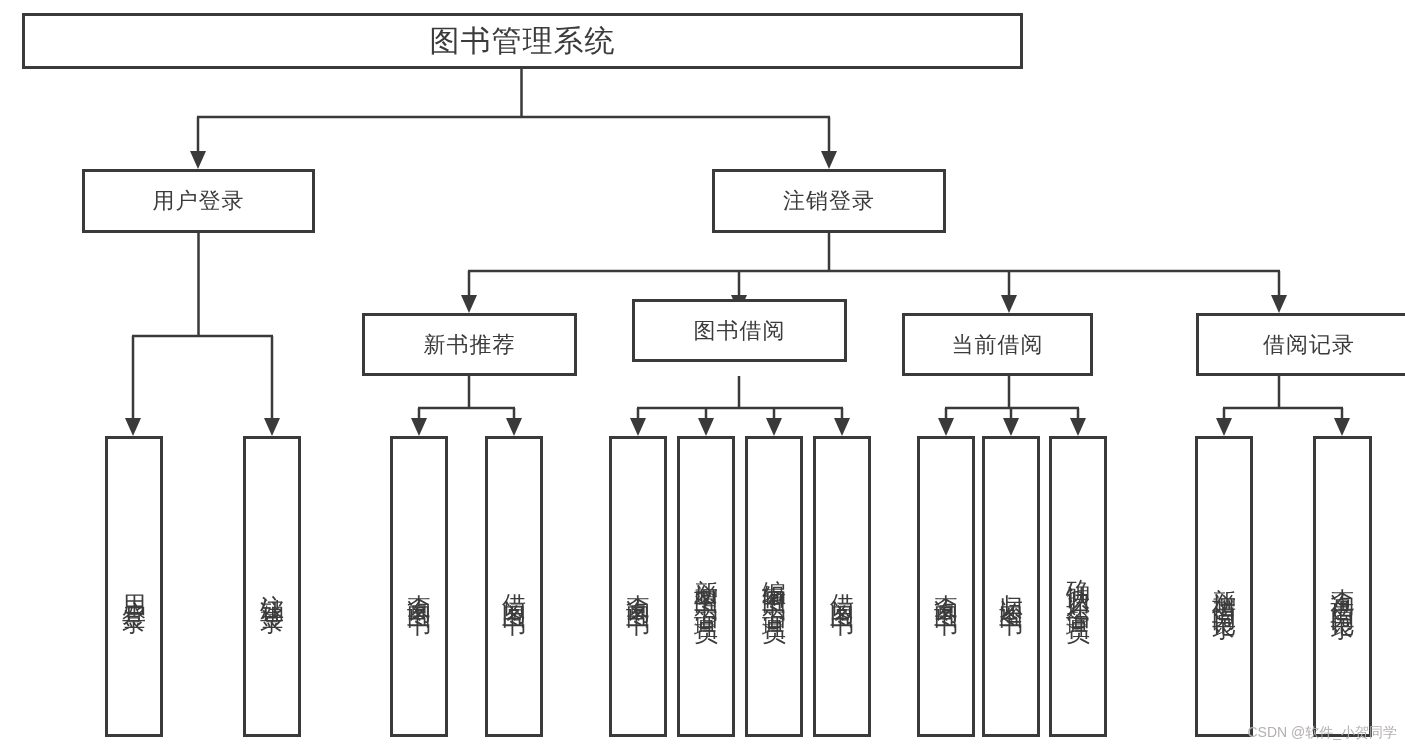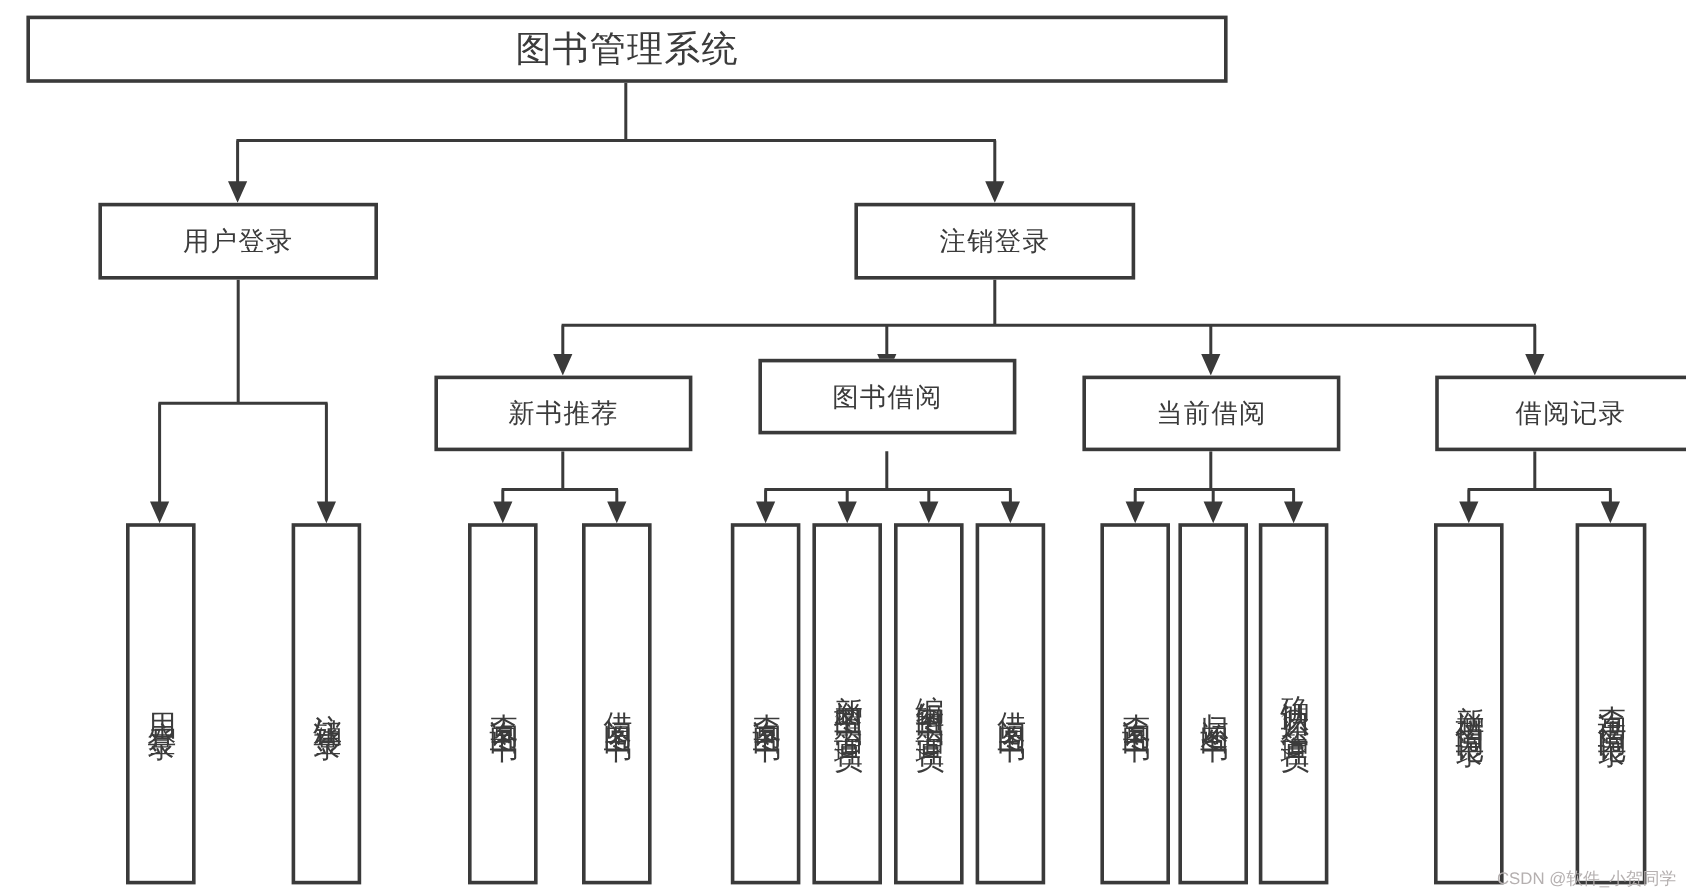--- a/index.html
+++ b/index.html
@@ -128,21 +128,21 @@
       M1334 418 H1350 L1342 436 Z"></path>
   </svg>
 
   <div class="node h root" style="left:22px; top:13px; width:1001px; height:56px">图书管理系统</div>
 
   <div class="node h" style="left:82px; top:169px; width:233px; height:64px">用户登录</div>
   <div class="node h" style="left:712px; top:169px; width:234px; height:64px">注销登录</div>
 
   <div class="node h" style="left:362px; top:313px; width:215px; height:63px">新书推荐</div>
   <div class="node h" style="left:632px; top:299px; width:215px; height:63px">图书借阅</div>
-  <div class="node h" style="left:902px; top:313px; width:215px; height:63px">当前借阅</div>
+  <div class="node h" style="left:902px; top:313px; width:191px; height:63px">当前借阅</div>
   <div class="node h" style="left:1196px; top:313px; width:226px; height:63px">借阅记录</div>
 
   <div class="node v" style="left:105px; top:436px; width:58px; height:301px">用户登录</div>
   <div class="node v" style="left:243px; top:436px; width:58px; height:301px">注销登录</div>
 
   <div class="node v" style="left:390px; top:436px; width:58px; height:301px">查询图书</div>
   <div class="node v" style="left:485px; top:436px; width:58px; height:301px">借阅图书</div>
 
   <div class="node v" style="left:609px; top:436px; width:58px; height:301px">查询图书</div>
   <div class="node v" style="left:677px; top:436px; width:58px; height:301px">新增图书（管理员）</div>

